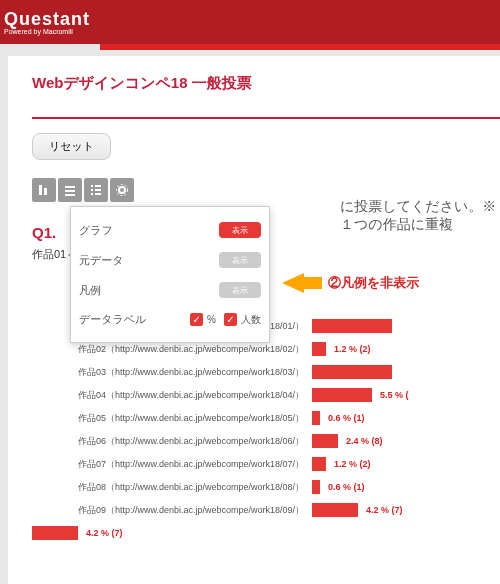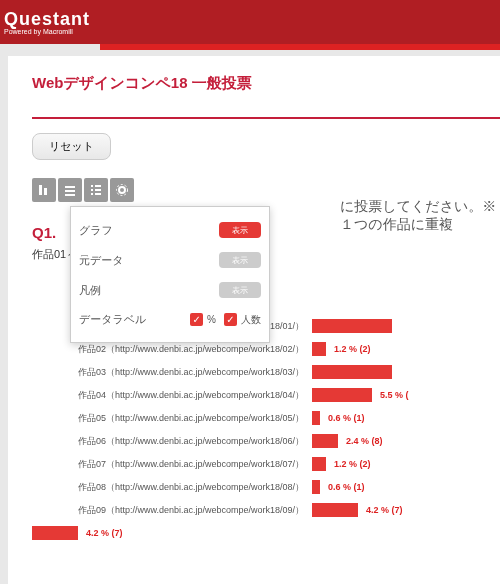--- a/index.html
+++ b/index.html
@@ -103,20 +103,25 @@
               <span>%</span>
             </span>
           <span class="chk">
               <span class="chk-box">✓</span>
               <span>人数</span>
             </span>
         </div>
       </div>
     </div>
 
+    <div class="arrow-note">
+      <div class="arrow"></div>
+      <div class="arrow-body"></div>
+      <div class="note-text">②凡例を非表示</div>
+    </div>
   </div>
 
   <div class="q1">Q1.</div>
   <div class="q1-sub">作品01～作</div>
   <div class="q-extra" style="top:198px;left:340px">に投票してください。※１つの作品に重複</div>
 
   <div class="count">1位（回答数: 165）</div>
 
   <div class="chart" id="chart">
       <div class="bar-row">

